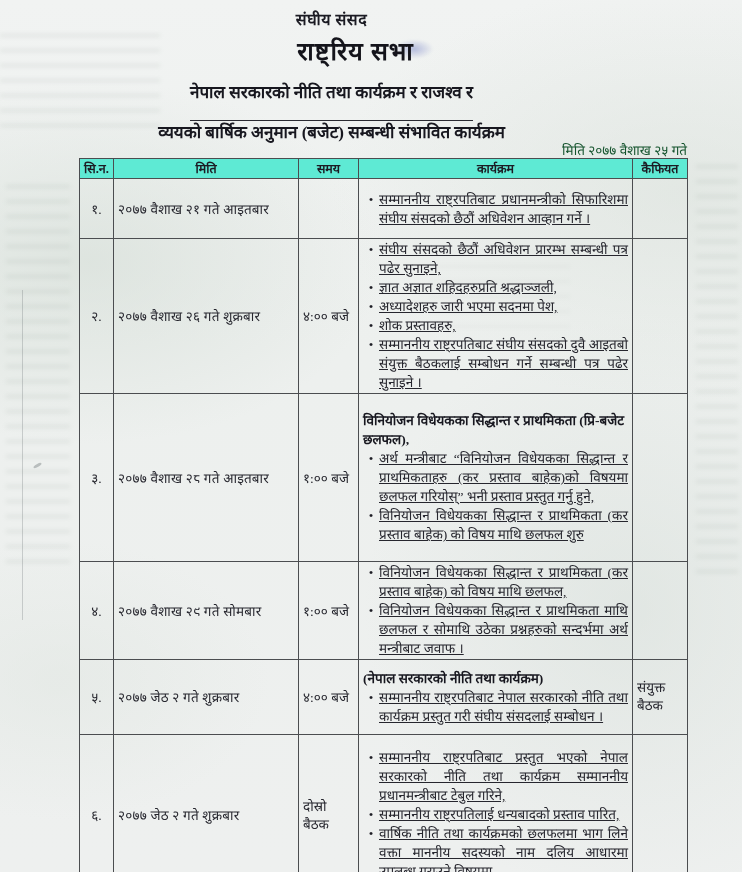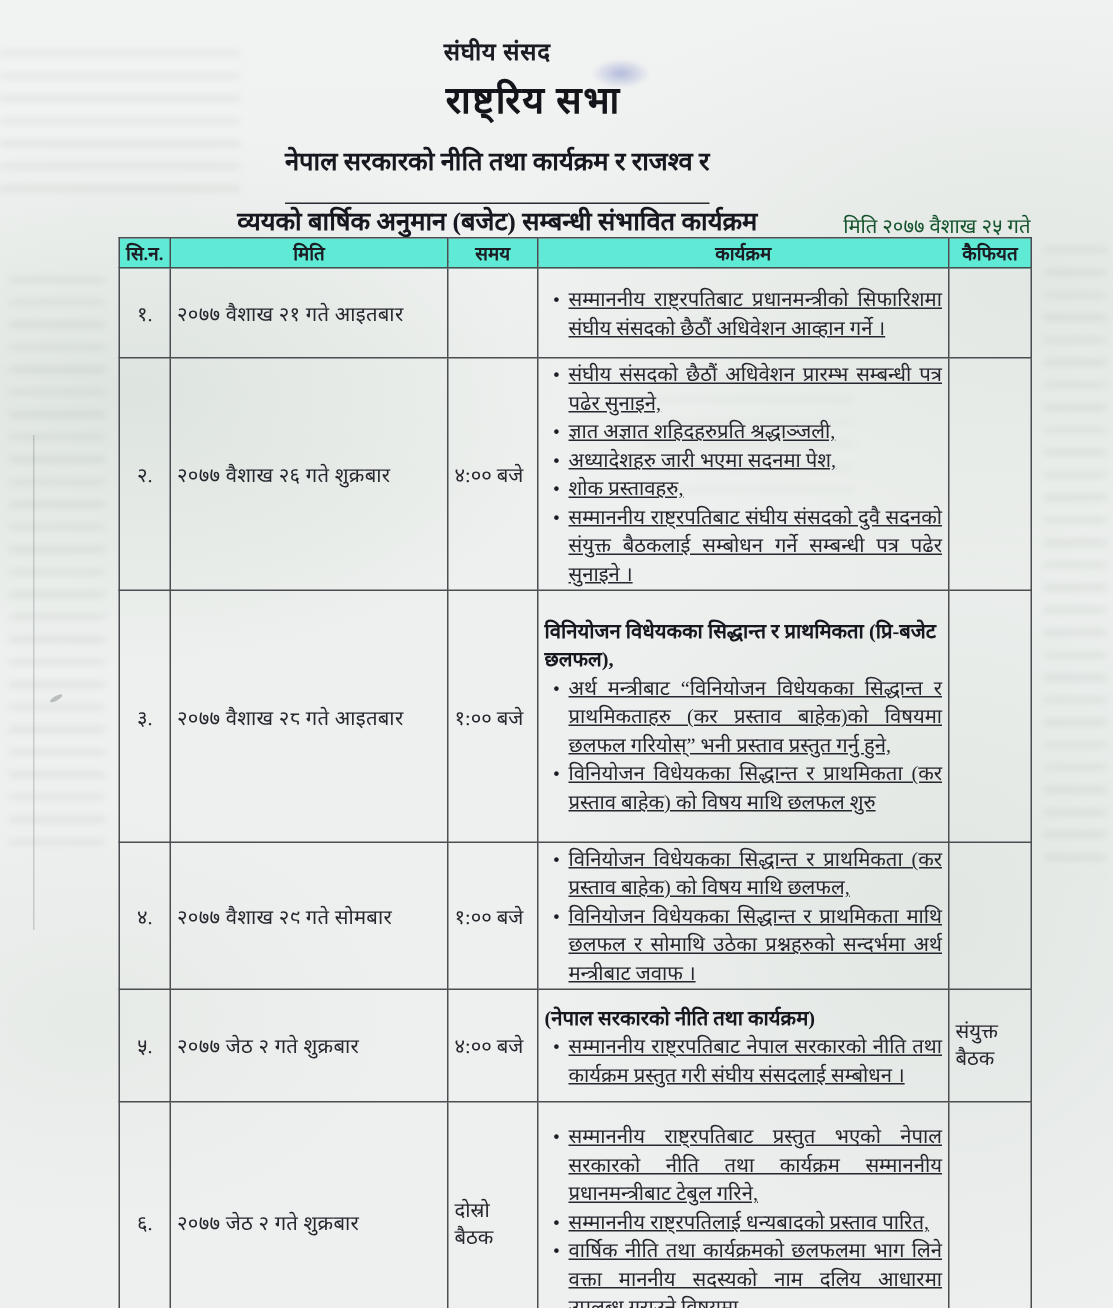--- a/index.html
+++ b/index.html
@@ -19,21 +19,21 @@
       linear-gradient(180deg, #f1f3f2 0%, #edf0ee 40%, #eef0ef 100%);
   }
   .bleed{position:absolute;pointer-events:none;filter:blur(2px);opacity:.5;
     background:repeating-linear-gradient(180deg, rgba(125,138,130,.28) 0 3px, transparent 3px 15px);}
   .ink-smudge{position:absolute;left:388px;top:36px;width:52px;height:26px;border-radius:50%;
     background:radial-gradient(closest-side, rgba(80,96,185,.38), rgba(80,96,185,0) 75%);
     filter:blur(1px);pointer-events:none;}
   .page-fold{position:absolute;left:22px;top:290px;width:1px;height:330px;
     background:rgba(100,106,112,.28);pointer-events:none;}
   
-  .doc-head{position:absolute;top:23px;left:0;width:663px;text-align:center;}
+  .doc-head{position:absolute;top:8px;left:0;width:663px;text-align:center;}
   .org1{font-size:16px;font-weight:bold;color:#1b1b23;letter-spacing:.5px;}
   .org2{font-size:25px;font-weight:bold;color:#14141b;margin-top:3px;letter-spacing:1px;padding-left:48px;}
   .org3{font-size:15px;color:#23232b;margin-top:2px;}
   .doc-title{margin-top:14px;line-height:1.45;}
   .doc-title span{display:inline-block;font-size:17px;font-weight:bold;color:#17171f;
     border-bottom:1.6px solid #2a2a32;padding-bottom:14px;}
   .date-line{position:absolute;top:141px;left:79px;width:608px;text-align:right;
     font-size:13.5px;color:#14532d;}
   
   table.sched{position:absolute;top:158px;left:79px;width:608px;border-collapse:collapse;
@@ -127,21 +127,21 @@
       <div class="bullet">
             <span class="dot">•</span>
             <span class="btxt">अध्यादेशहरु जारी भएमा सदनमा पेश,</span>
           </div>
       <div class="bullet">
             <span class="dot">•</span>
             <span class="btxt">शोक प्रस्तावहरु,</span>
           </div>
       <div class="bullet">
             <span class="dot">•</span>
-            <span class="btxt">सम्माननीय राष्ट्रपतिबाट संघीय संसदको दुवै सदनको संयुक्त बैठकलाई सम्बोधन गर्ने सम्बन्धी पत्र पढेर सुनाइने ।</span>
+            <span class="btxt">सम्माननीय राष्ट्रपतिबाट संघीय संसदको दुवै आइतबो संयुक्त बैठकलाई सम्बोधन गर्ने सम्बन्धी पत्र पढेर सुनाइने ।</span>
           </div>
     </td>
     <td class="rem"></td>
   </tr>
 
   <tr class="r3">
     <td class="sn">३.</td>
     <td class="date">२०७७ वैशाख २८ गते आइतबार</td>
     <td class="time">१:०० बजे</td>
     <td class="prog">

